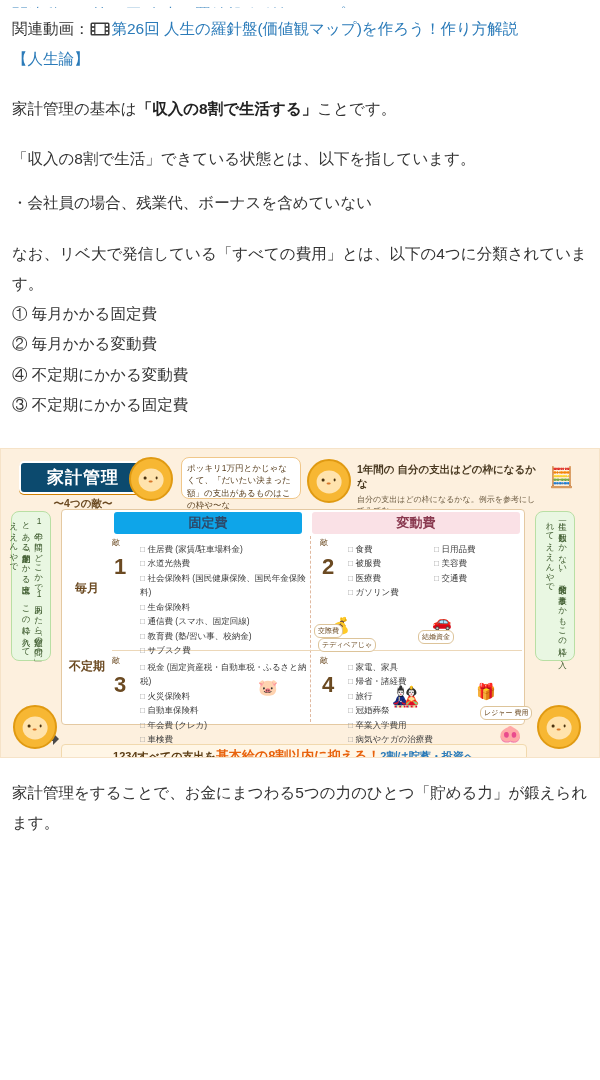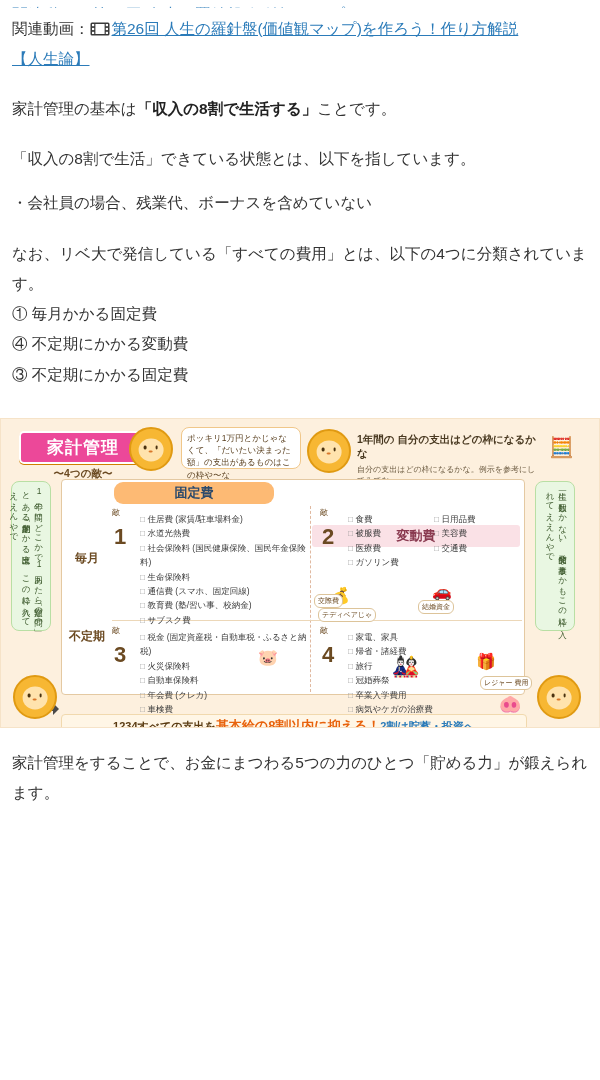--- a/index.html
+++ b/index.html
@@ -43,21 +43,20 @@
     font-size: 15.5px;
     line-height: 30px;
     color: #333;
     margin: 0;
   }
   .related-label {
     color: #333;
   }
   .link {
     color: #2b7bb9;
-    text-decoration: underline;
     cursor: pointer;
   }
   .film-icon {
     display: inline-block;
     width: 20px;
     height: 14px;
     vertical-align: -2px;
     margin-right: 2px;
   }
 
@@ -111,21 +110,21 @@
     font-family: "Liberation Sans", sans-serif;
   }
   .ig-title {
     position: absolute;
     left: 18px;
     top: 12px;
     width: 128px;
   }
   .ig-title .t1 {
     display: block;
-    background: #ec4899;
+    background: #0c4a6e;
     color: #ffffff;
     font-weight: bold;
     font-size: 17px;
     padding: 3px 6px;
     border-radius: 5px;
     border: 2px solid #ffffff;
     box-shadow: 0 1px 0 #d07f00;
     text-align: center;
     letter-spacing: 1px;
   }
@@ -243,31 +242,29 @@
     top: 2px;
     height: 22px;
     line-height: 22px;
     text-align: center;
     font-weight: bold;
     font-size: 13px;
     border-radius: 3px;
   }
   .col-head.fixed {
     left: 52px;
-    width: 160px;
-    background: #fdba74;
+    width: 188px;
+    background: #0ea5e9;
     color: #2c4a6b;
-    border-radius: 9px;
   }
   .col-head.var {
     left: 250px;
     width: 208px;
     background: #fae1e6;
     color: #8a3a50;
-    margin-top: 43px;
   }
   .row-head {
     position: absolute;
     left: 2px;
     width: 46px;
     text-align: center;
     font-weight: bold;
     font-size: 12px;
     color: #6b4a22;
   }
@@ -401,20 +398,21 @@
       <span>家計管理の基本は</span><b>「収入の8割で生活する」</b><span>ことです。</span>
     </p>
 
     <p class="body">「収入の8割で生活」できている状態とは、以下を指しています。</p>
 
     <p class="list-line">・会社員の場合、残業代、ボーナスを含めていない</p>
 
     <p class="body">なお、リベ大で発信している「すべての費用」とは、以下の4つに分類されています。</p>
 
     <p class="num-line">① 毎月かかる固定費</p>
+    <p class="num-line">② 毎月かかる変動費</p>
     <p class="num-line">④ 不定期にかかる変動費</p>
     <p class="num-line">③ 不定期にかかる固定費</p>
   </div>
 
   <div class="infographic">
 
     <div class="ig-title">
       <span class="t1">家計管理</span>
       <span class="t2">〜4つの敵〜</span>
     </div>

